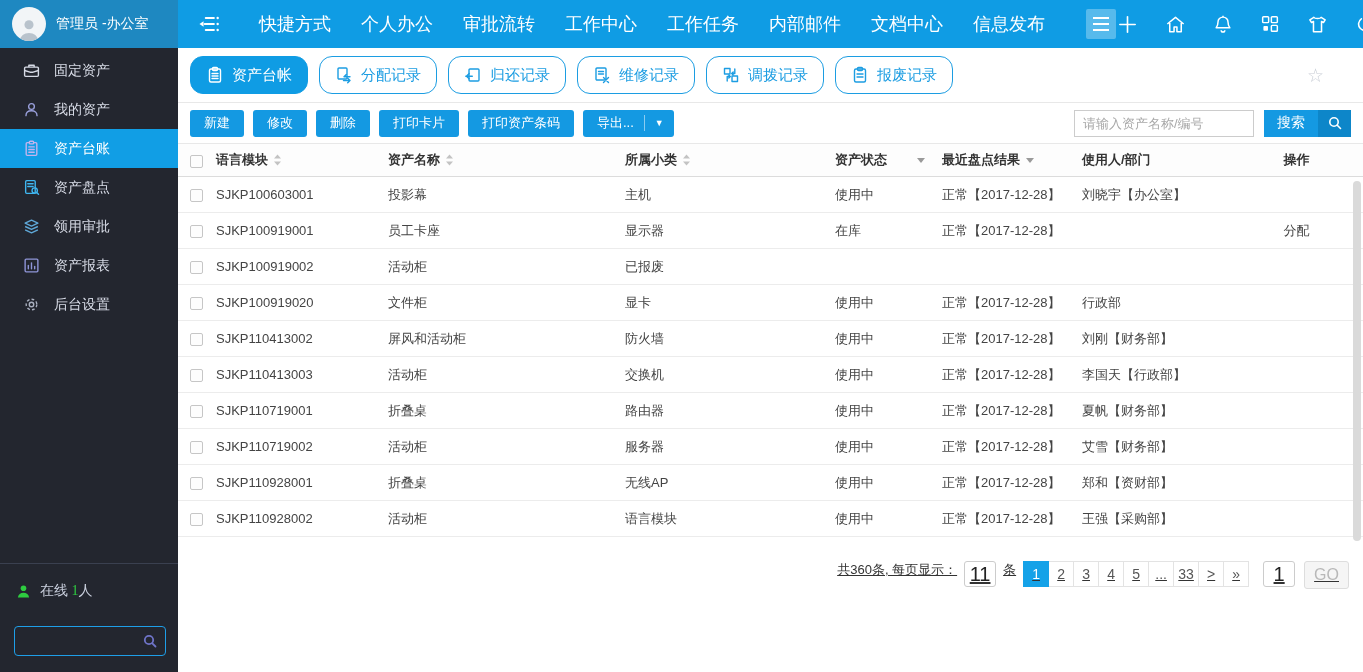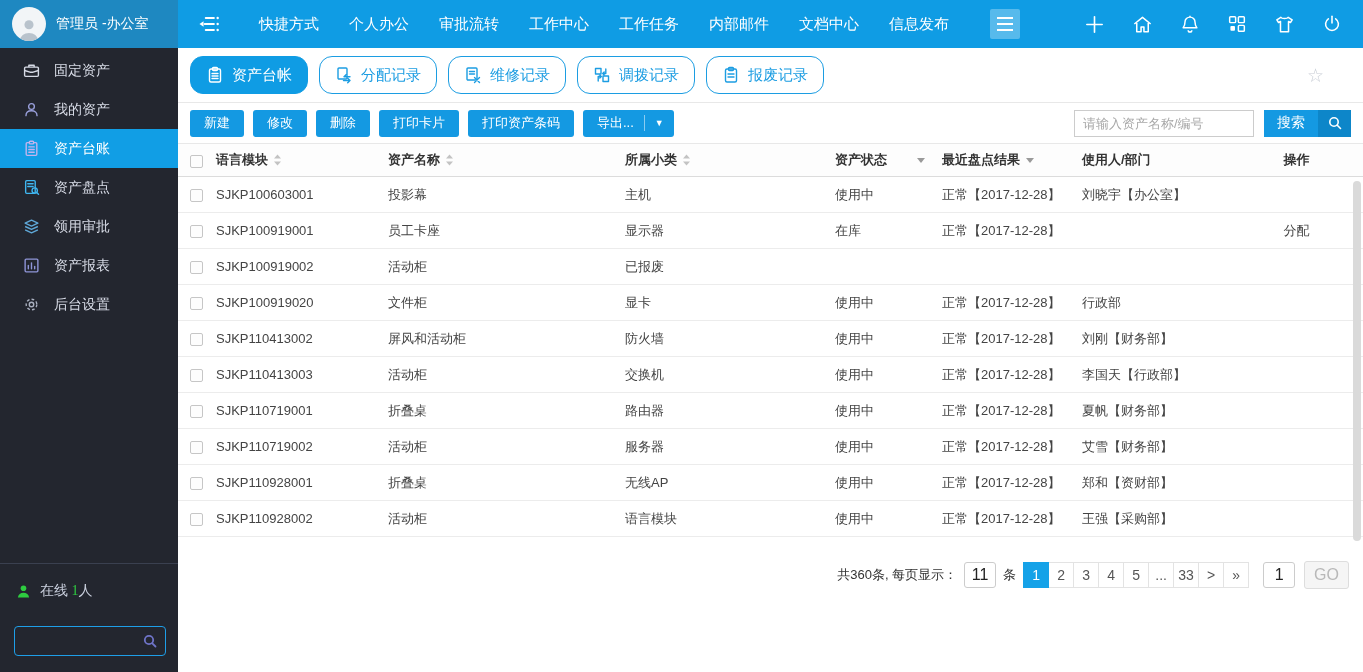--- a/index.html
+++ b/index.html
@@ -8,21 +8,21 @@
   body { font-family:"Liberation Sans","DejaVu Sans",sans-serif; }
   .screen { position:relative; width:1363px; height:672px; overflow:hidden; background:#fff; }
 
   
   .topbar { position:absolute; top:0; left:0; width:100%; height:48px; background:#0f9ce4; display:flex; align-items:center; color:#fff; z-index:3; }
   .topbar-left { width:178px; height:100%; background:#1e88c1; display:flex; align-items:center; gap:10px; padding-left:12px; flex:none; }
   .avatar { width:34px; height:34px; border-radius:50%; background:#f2f5f7; display:flex; align-items:flex-end; justify-content:center; overflow:hidden; flex:none; }
   .username { font-size:14px; white-space:nowrap; }
   .nav { display:flex; align-items:center; height:100%; }
   .menu-collapse { margin:0 22px 0 18px; display:flex; cursor:pointer; }
-  .nav-item { margin:7px 15px; font-size:15px; cursor:pointer; white-space:nowrap;text-align:right; }
+  .nav-item { margin:7px 15px; font-size:18px; cursor:pointer; white-space:nowrap;text-align:right; }
   .hamburger { width:30px; height:30px; background:rgba(255,255,255,.30); border-radius:2px; display:flex; flex-direction:column; justify-content:center; align-items:center; gap:4px; margin-left:26px; cursor:pointer; flex:none; }
   .hamburger span { width:16px; height:2px; background:#fff; }
   .topbar-spacer { flex:1; }
   .topbar-icons { display:flex; align-items:center; gap:25px; margin-right:20px; }
   .topbar-icons .tico { cursor:pointer; display:flex; }
 
   
   .sidebar { position:absolute; top:48px; left:0; bottom:0; width:178px; background:#23262f; color:#d9dde8; z-index:2; }
   .menu { padding-top:3px; }
   .menu-item { height:39px; display:flex; align-items:center; gap:14px; padding-left:23px; font-size:14px; cursor:pointer; }
@@ -56,22 +56,22 @@
   .grid { display:grid; grid-template-columns:26px 172px 237px 210px 107px 140px 148px 1fr; padding-left:12px; align-items:center; }
   .thead { height:33px; border-bottom:1px solid #dcdcdc; font-weight:bold; font-size:13px; color:#333; background:#fdfdfd; }
   .th { display:flex; align-items:center; gap:5px; }
   .caret-gap { margin-left:24px; }
   .trow { height:36px; border-bottom:1px solid #ececec; font-size:13px; color:#444; }
   .trow .cell { white-space:nowrap; overflow:hidden; }
   .c-op { text-align:center; justify-content:center; }
   .checkbox { width:13px; height:13px; border:1px solid #c6c6c6; border-radius:2px; background:#fdfdfd; display:inline-block; cursor:pointer; vertical-align:middle; }
   .scrollbar-thumb { position:absolute; right:2px; top:133px; width:8px; height:360px; background:#dadada; border-radius:4px; }
 
-  .pagination { display:flex; align-items:center; justify-content:flex-end; padding:24px 14px 0 0; font-size:13px; color:#333; }
-  .pg-input { width:32px; height:26px; border:1px solid #ccc; border-radius:3px; text-align:center; font-size:16px; color:#222; font-family:inherit; outline:none; margin:0 7px; }
+  .pagination { display:flex; align-items:flex-start; justify-content:flex-end; padding:24px 14px 0 0; font-size:13px; color:#333;text-decoration:underline; }
+  .pg-input { width:32px; height:26px; border:1px solid #ccc; border-radius:3px; text-align:center; font-size:20px; color:#222; font-family:inherit; outline:none; margin:0 7px; }
   .pages { display:flex; margin-left:8px; }
   .page { min-width:26px; height:26px; padding:0 4px; border:1px solid #e3e3e3; margin-left:-1px; display:flex; align-items:center; justify-content:center; font-size:14px; color:#555; background:#fff; cursor:pointer; }
   .page.active { background:#15a2e8; color:#fff; border-color:#15a2e8; position:relative; }
   .go-btn { height:28px; padding:0 9px; background:#f5f5f5; border:1px solid #ddd; color:#b8b8b8; border-radius:3px; margin-left:2px; font-size:16px; font-family:inherit; cursor:pointer; }
 </style>
 </head>
 <body>
 
 <div class="screen">
 
@@ -254,20 +254,27 @@
       </button>
       <button class="tab">
         <svg width="18" height="18" viewBox="0 0 18 18" fill="none" stroke="currentColor" stroke-width="1.4" stroke-linecap="round" stroke-linejoin="round">
             <rect x="3" y="2" width="9" height="11" rx="1"></rect>
             <path d="M8.5 14.5 h6.5 m-2.3-2.3 L15 14.5 l-2.3 2.3"></path>
             <path d="M15 10.8 H9 m2.3-2.2 L9 10.8"></path>
           </svg>
         <span>分配记录</span>
       </button>
       <button class="tab">
+        <svg width="18" height="18" viewBox="0 0 18 18" fill="none" stroke="currentColor" stroke-width="1.4" stroke-linecap="round" stroke-linejoin="round">
+            <rect x="5" y="3" width="10" height="12" rx="1"></rect>
+            <path d="M1.8 10.2 h6.5 M5.2 7.6 L2.4 10.2 l2.8 2.6"></path>
+          </svg>
+        <span>归还记录</span>
+      </button>
+      <button class="tab">
         <svg width="18" height="18" viewBox="0 0 18 18" fill="none" stroke="currentColor" stroke-width="1.4" stroke-linecap="round">
             <rect x="3" y="2" width="10" height="12" rx="1"></rect>
             <line x1="5.5" y1="5.5" x2="10.5" y2="5.5"></line>
             <line x1="5.5" y1="8" x2="10.5" y2="8"></line>
             <path d="M10.5 11.5 l5 5 M15.5 11.5 l-5 5"></path>
           </svg>
         <span>维修记录</span>
       </button>
       <button class="tab">
         <svg width="18" height="18" viewBox="0 0 18 18" fill="none" stroke="currentColor" stroke-width="1.4" stroke-linecap="round" stroke-linejoin="round">

